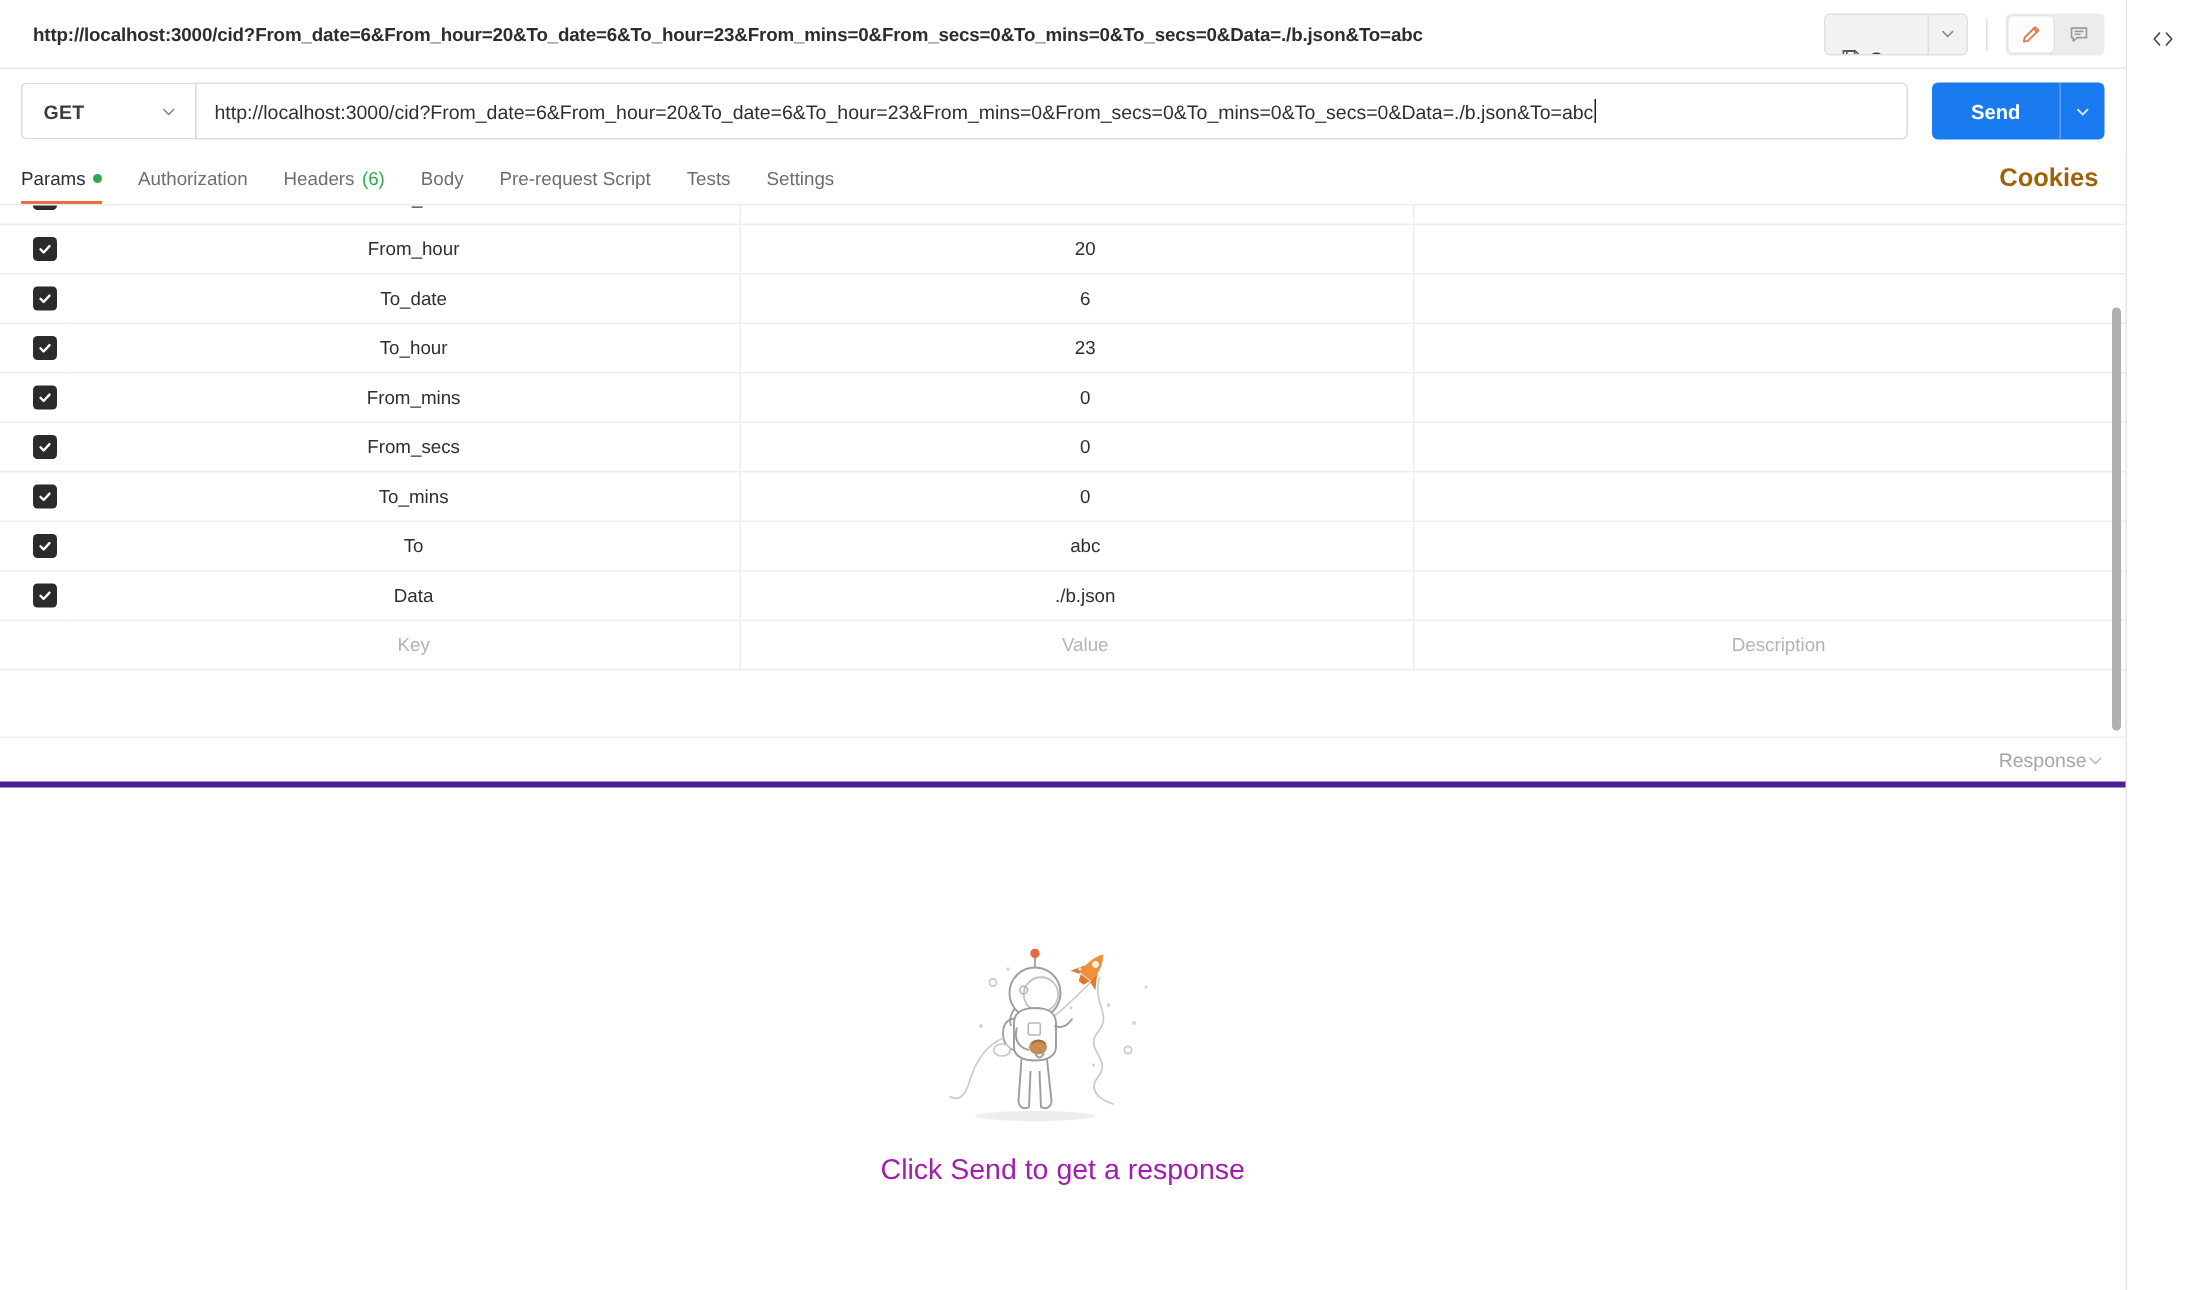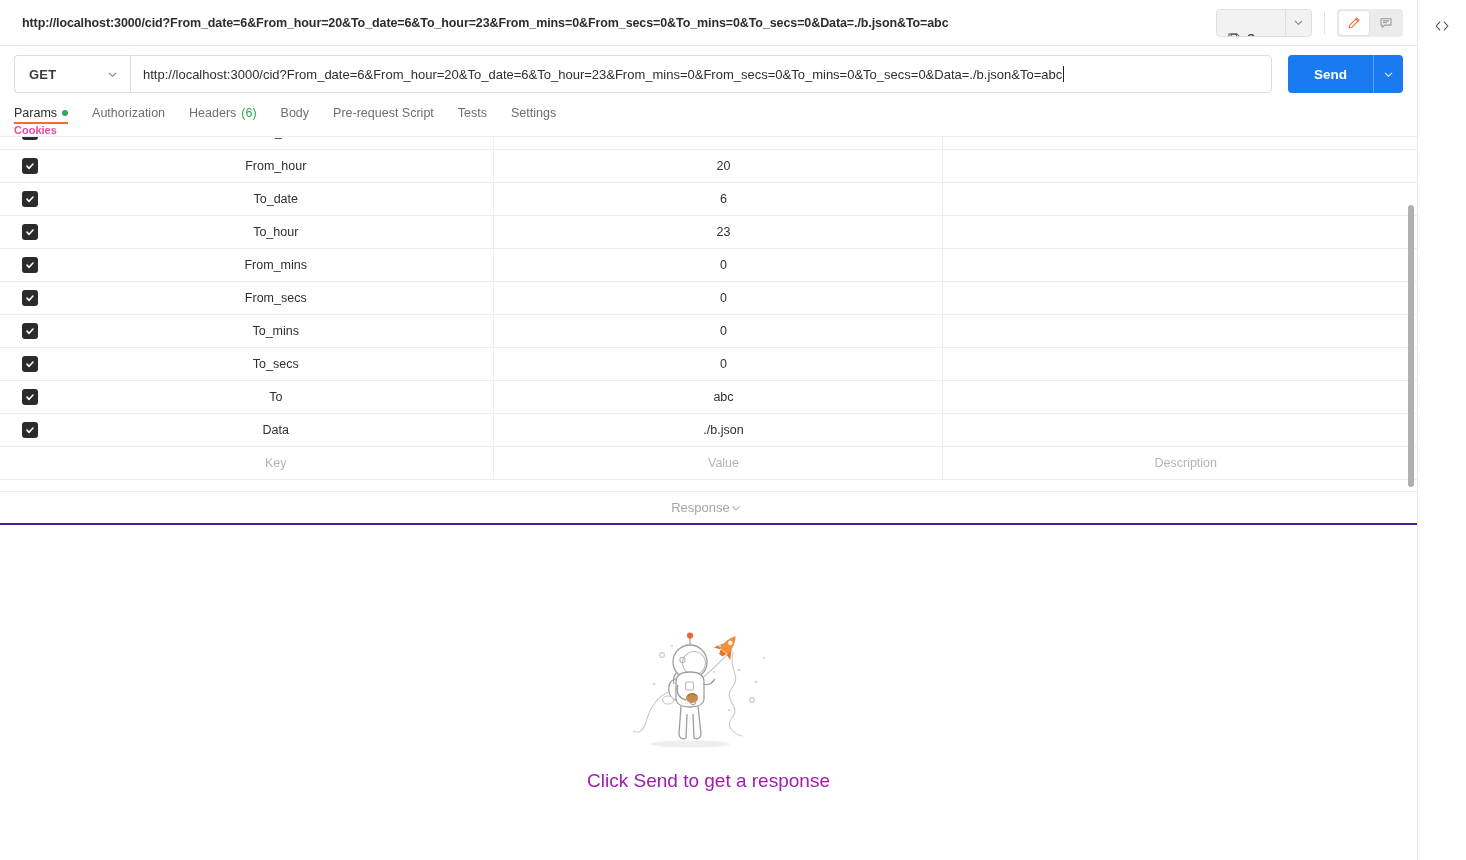--- a/index.html
+++ b/index.html
@@ -190,21 +190,20 @@
   }
 
   
   .tabsrow {
     height: 34px;
     min-height: 34px;
     display: flex;
     align-items: stretch;
     padding: 0 14px 0 14px;
     position: relative;
-    flex-direction: column;
   }
   .tabs {
     display: flex;
     align-items: stretch;
     gap: 0;
     flex: 1 1 auto;
   }
   .tab {
     display: flex;
     align-items: center;
@@ -228,22 +227,22 @@
   .tab .dot {
     width: 6px; height: 6px;
     border-radius: 50%;
     background: #2fa84f;
     display: inline-block;
   }
   .tab .count { color: #2fa84f; }
   .cookies-link {
     display: flex;
     align-items: center;
-    font-size: 11px;
-    color: #ec4899;
+    font-size: 17px;
+    color: #a16207;
     font-weight: bold;
     cursor: pointer;
     padding-right: 4px;
   }
 
   
   .params-wrap {
     position: relative;
     flex: 0 0 auto;
     height: 355px;
@@ -296,24 +295,24 @@
     background: #b0b0b0;
     cursor: pointer;
   }
 
   
   .response-head {
     height: 23px;
     min-height: 34px;
     display: flex;
     align-items: center;
-    justify-content: center;
+    justify-content: flex-end;
     padding: 0 14px 0 10px;
     border-top: 1px solid #ededed;
-    border-bottom: 2px solid #4c1d95;
+    border-bottom: 4px solid #4c1d95;
   }
   .response-title {
     font-size: 13px;
     color: #a5a5a5;
   }
   .response-body {
     flex: 1 1 auto;
     display: flex;
     flex-direction: column;
     align-items: center;
@@ -580,38 +579,20 @@
             <tr>
               <td>
                 <div class="chk">
                   <svg width="10" height="10" viewBox="0 0 12 12" fill="none" stroke="#ffffff" stroke-width="1.9" stroke-linecap="round" stroke-linejoin="round">
                     <path d="M2.4 6.2l2.5 2.6 4.7-5.1"></path>
                   </svg>
                 </div>
               </td>
               <td>
                 <div class="cell-txt">To_mins</div>
-              </td>
-              <td>
-                <div class="cell-txt">0</div>
-              </td>
-              <td>
-                <div class="cell-txt"></div>
-              </td>
-            </tr>
-            <tr>
-              <td>
-                <div class="chk">
-                  <svg width="10" height="10" viewBox="0 0 12 12" fill="none" stroke="#ffffff" stroke-width="1.9" stroke-linecap="round" stroke-linejoin="round">
-                    <path d="M2.4 6.2l2.5 2.6 4.7-5.1"></path>
-                  </svg>
-                </div>
-              </td>
-              <td>
-                <div class="cell-txt">To_secs</div>
               </td>
               <td>
                 <div class="cell-txt">0</div>
               </td>
               <td>
                 <div class="cell-txt"></div>
               </td>
             </tr>
             <tr>
               <td>

